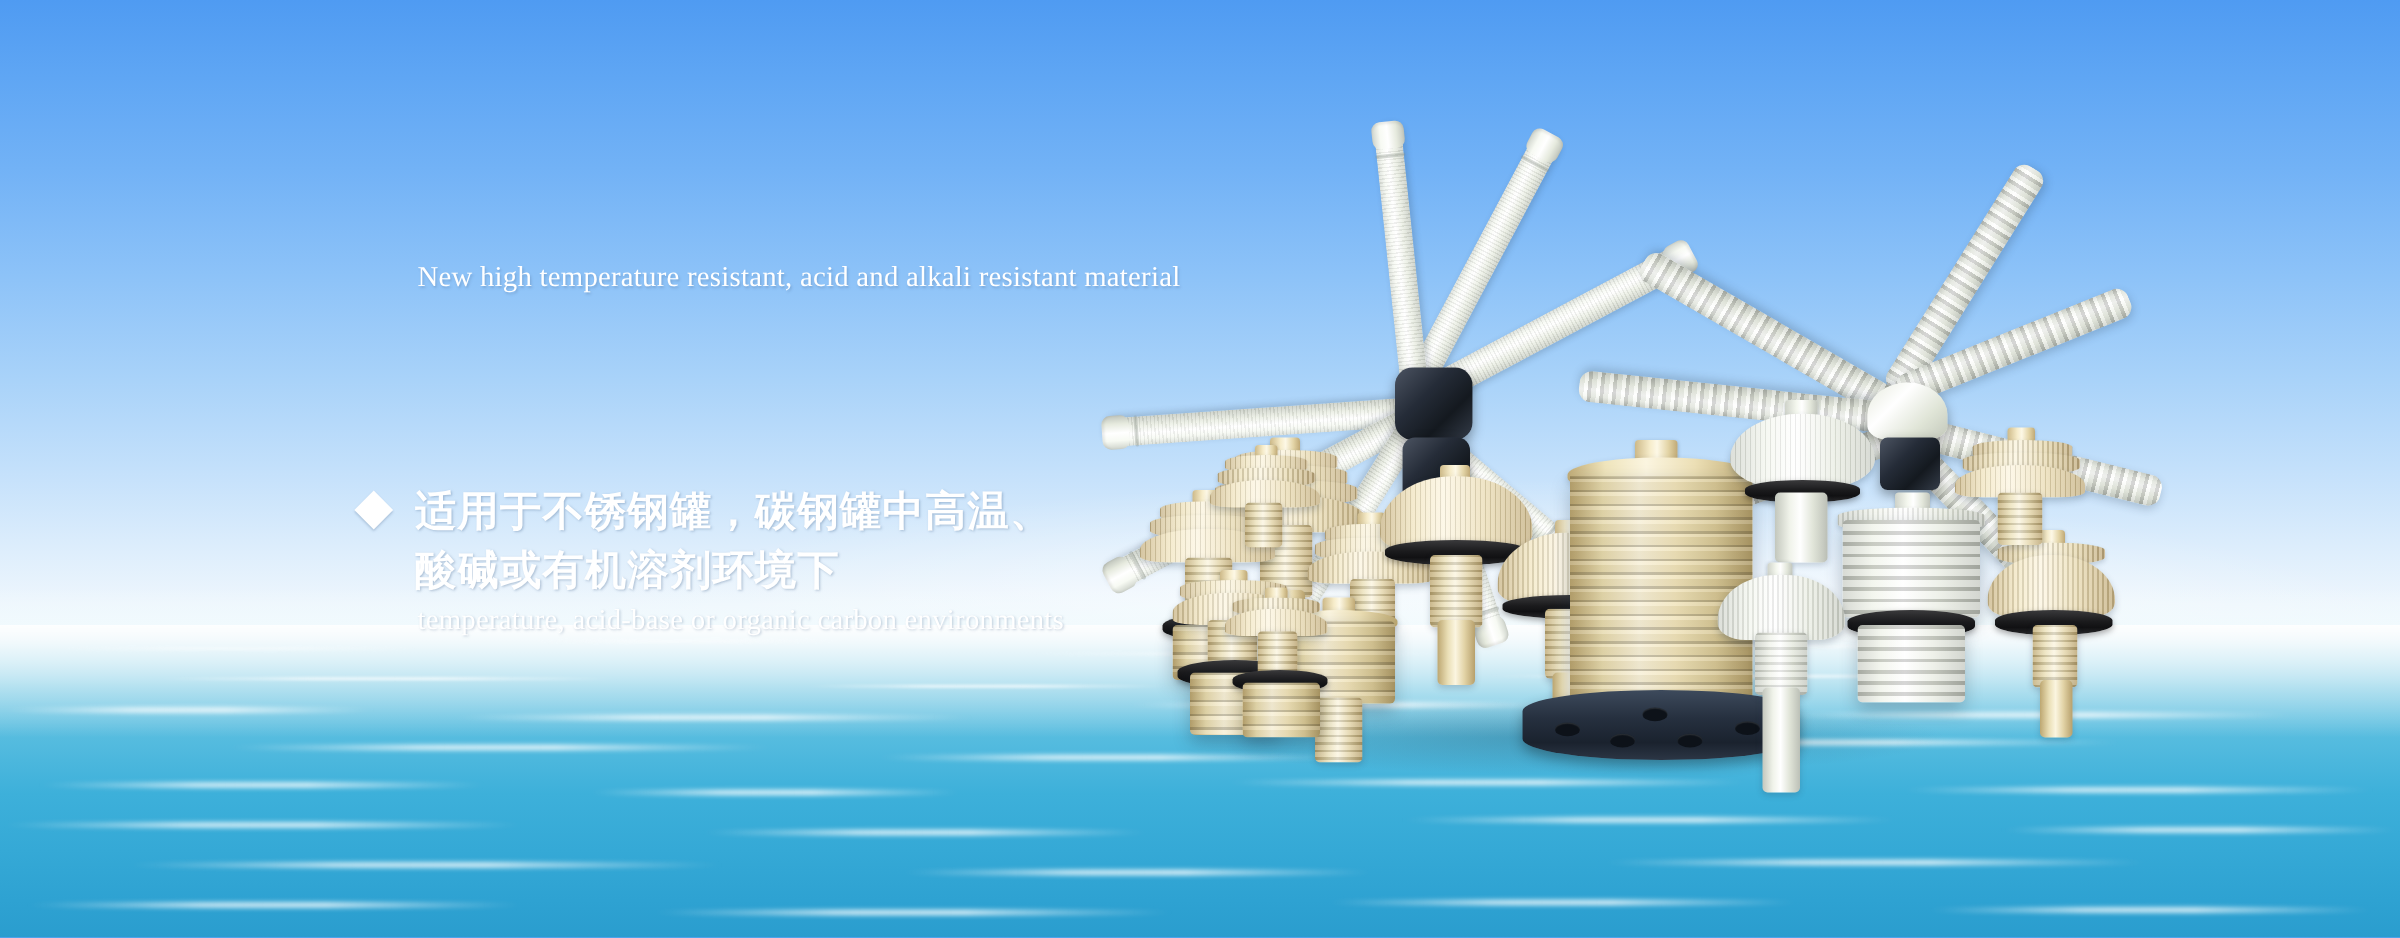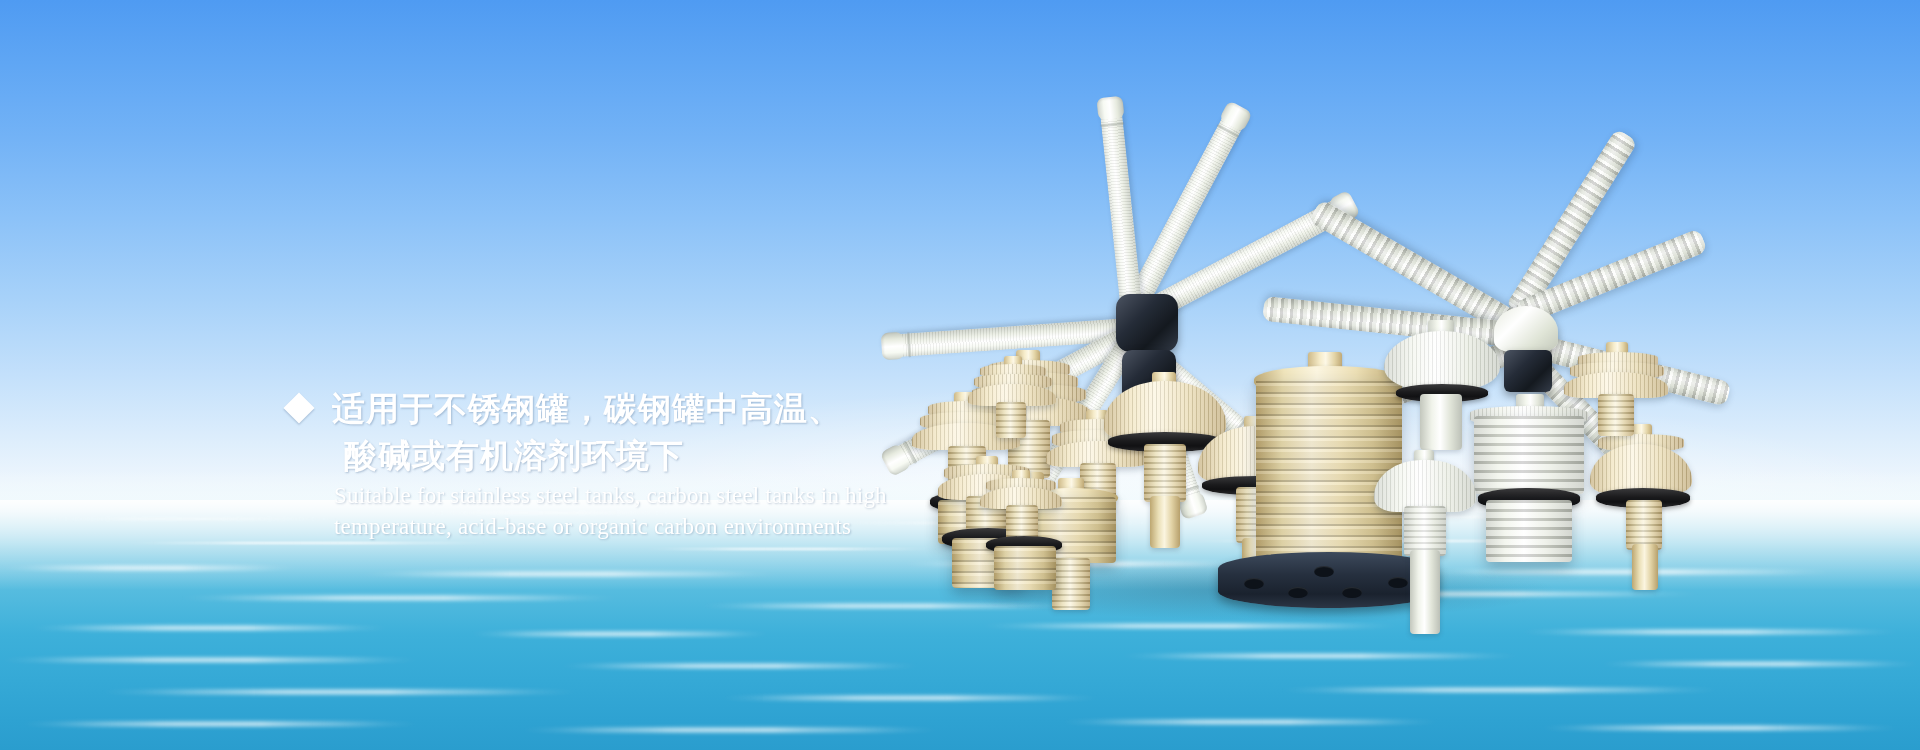--- a/index.html
+++ b/index.html
@@ -488,25 +488,25 @@
       <div class="disc" style="left:980px;  top:364px; width:66px; height:15px;"></div>
       <div class="disc" style="left:974px;  top:374px; width:78px; height:16px;"></div>
       <div class="cap-dome" style="left:968px;  top:384px; width:88px; height:22px;"></div>
       <div class="stem" style="left:996px;  top:402px; width:30px; height:36px;"></div>
     </div>
 
   </div>
 
 
   <div class="bullet-block" id="bullet1">
+    <div class="en">New high temperature resistant, acid and alkali resistant material</div>
   </div>
 
   <div class="bullet-block" id="bullet2">
     <div class="bullet-row">
       <span class="diamond"></span>
       <span class="cn">适用于不锈钢罐，碳钢罐中高温、</span>
     </div>
-    <div class="cn cn-indent" style="margin-left:56px;">酸碱或有机溶剂环境下</div>
-    <div class="en">Suitable for stainless steel tanks, carbon steel tanks in high</div>
+    <div class="cn cn-indent" style="margin-left:44px;">酸碱或有机溶剂环境下</div>
     <div class="en">temperature, acid-base or organic carbon environments</div>
   </div>
 
 </div>
 
 </body></html>

